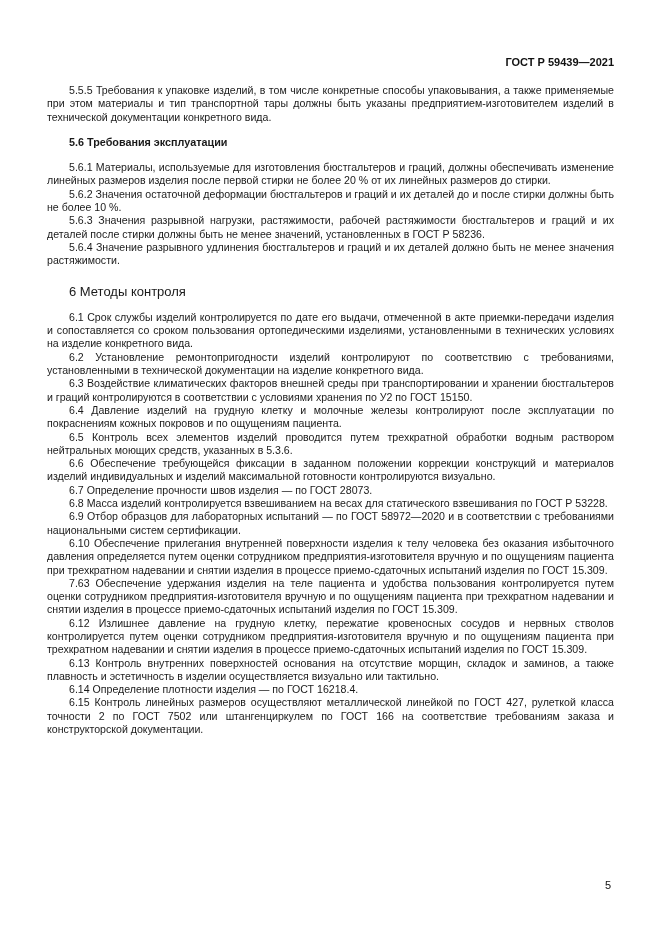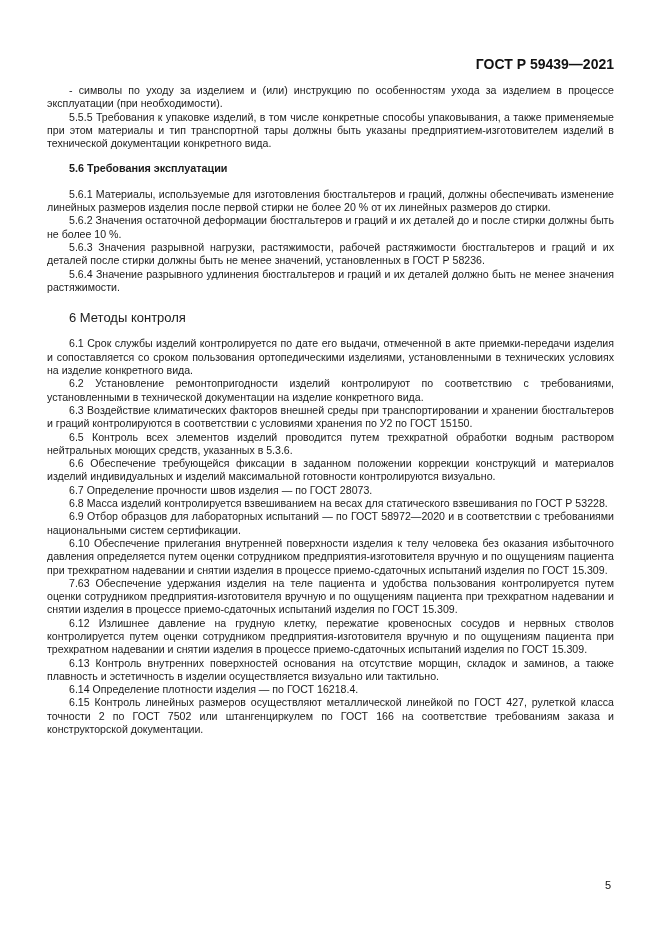--- a/index.html
+++ b/index.html
@@ -16,21 +16,21 @@
     color: #1a1a1a;
     box-sizing: border-box;
     overflow: hidden;
   }
   .doc-header {
     position: absolute;
     top: 56px;
     left: 47px;
     right: 47px;
     text-align: right;
-    font-size: 14px;
+    font-size: 11px;
     font-weight: bold;
     color: #111;
   }
   .doc-body {
     position: absolute;
     top: 84px;
     left: 47px;
     width: 567px;
     font-size: 10.6px;
     line-height: 13.3px;
@@ -69,31 +69,31 @@
 </head>
 <body>
 
 <div class="page">
 
   <div class="doc-header">
     <span>ГОСТ Р 59439—2021</span>
   </div>
 
   <div class="doc-body">
-    <p class="para">- символы по уходу за изделием и (или) инструкцию по особенностям ухода за изделием в процессе эксплуатации (при необходимости).</p>
     <p class="para">5.5.5 Требования к упаковке изделий, в том числе конкретные способы упаковывания, а также применяемые при этом материалы и тип транспортной тары должны быть указаны предприятием-изготовителем изделий в технической документации конкретного вида.</p>
     <p class="h-sub">5.6 Требования эксплуатации</p>
     <p class="para">5.6.1 Материалы, используемые для изготовления бюстгальтеров и граций, должны обеспечивать изменение линейных размеров изделия после первой стирки не более 20 % от их линейных размеров до стирки.</p>
     <p class="para">5.6.2 Значения остаточной деформации бюстгальтеров и граций и их деталей до и после стирки должны быть не более 10 %.</p>
     <p class="para">5.6.3 Значения разрывной нагрузки, растяжимости, рабочей растяжимости бюстгальтеров и граций и их деталей после стирки должны быть не менее значений, установленных в ГОСТ Р 58236.</p>
     <p class="para">5.6.4 Значение разрывного удлинения бюстгальтеров и граций и их деталей должно быть не менее значения растяжимости.</p>
     <p class="h-main">6 Методы контроля</p>
     <p class="para">6.1 Срок службы изделий контролируется по дате его выдачи, отмеченной в акте приемки-передачи изделия и сопоставляется со сроком пользования ортопедическими изделиями, установленными в технических условиях на изделие конкретного вида.</p>
     <p class="para">6.2 Установление ремонтопригодности изделий контролируют по соответствию с требованиями, установленными в технической документации на изделие конкретного вида.</p>
     <p class="para">6.3 Воздействие климатических факторов внешней среды при транспортировании и хранении бюстгальтеров и граций контролируются в соответствии с условиями хранения по У2 по ГОСТ 15150.</p>
+    <p class="para">6.4 Давление изделий на грудную клетку и молочные железы контролируют после эксплуатации по покраснениям кожных покровов и по ощущениям пациента.</p>
     <p class="para">6.5 Контроль всех элементов изделий проводится путем трехкратной обработки водным раствором нейтральных моющих средств, указанных в 5.3.6.</p>
     <p class="para">6.6 Обеспечение требующейся фиксации в заданном положении коррекции конструкций и материалов изделий индивидуальных и изделий максимальной готовности контролируются визуально.</p>
     <p class="para">6.7 Определение прочности швов изделия — по ГОСТ 28073.</p>
     <p class="para">6.8 Масса изделий контролируется взвешиванием на весах для статического взвешивания по ГОСТ Р 53228.</p>
     <p class="para">6.9 Отбор образцов для лабораторных испытаний — по ГОСТ 58972—2020 и в соответствии с требованиями национальными систем сертификации.</p>
     <p class="para">6.10 Обеспечение прилегания внутренней поверхности изделия к телу человека без оказания избыточного давления определяется путем оценки сотрудником предприятия-изготовителя вручную и по ощущениям пациента при трехкратном надевании и снятии изделия в процессе приемо-сдаточных испытаний изделия по ГОСТ 15.309.</p>
     <p class="para">7.63 Обеспечение удержания изделия на теле пациента и удобства пользования контролируется путем оценки сотрудником предприятия-изготовителя вручную и по ощущениям пациента при трехкратном надевании и снятии изделия в процессе приемо-сдаточных испытаний изделия по ГОСТ 15.309.</p>
     <p class="para">6.12 Излишнее давление на грудную клетку, пережатие кровеносных сосудов и нервных стволов контролируется путем оценки сотрудником предприятия-изготовителя вручную и по ощущениям пациента при трехкратном надевании и снятии изделия в процессе приемо-сдаточных испытаний изделия по ГОСТ 15.309.</p>
     <p class="para">6.13 Контроль внутренних поверхностей основания на отсутствие морщин, складок и заминов, а также плавность и эстетичность в изделии осуществляется визуально или тактильно.</p>
     <p class="para">6.14 Определение плотности изделия — по ГОСТ 16218.4.</p>

